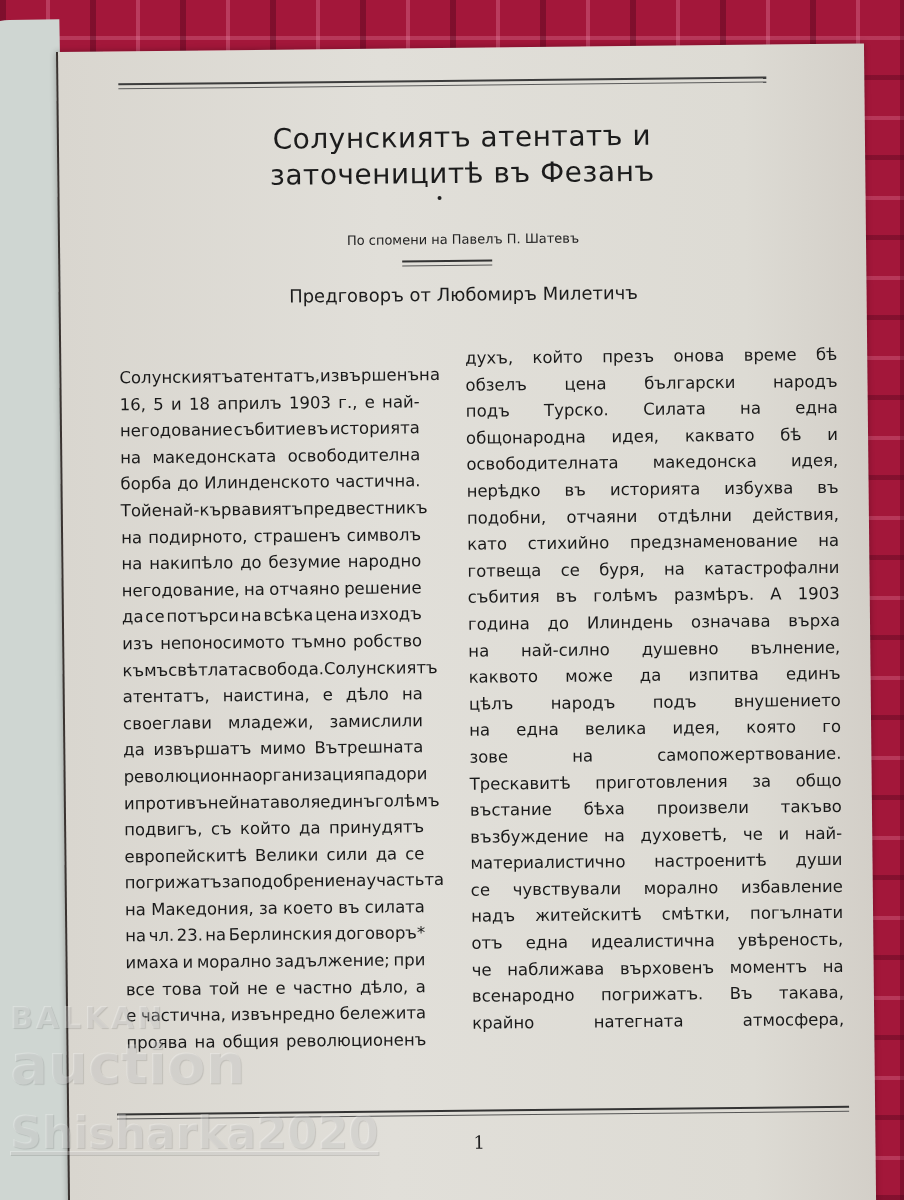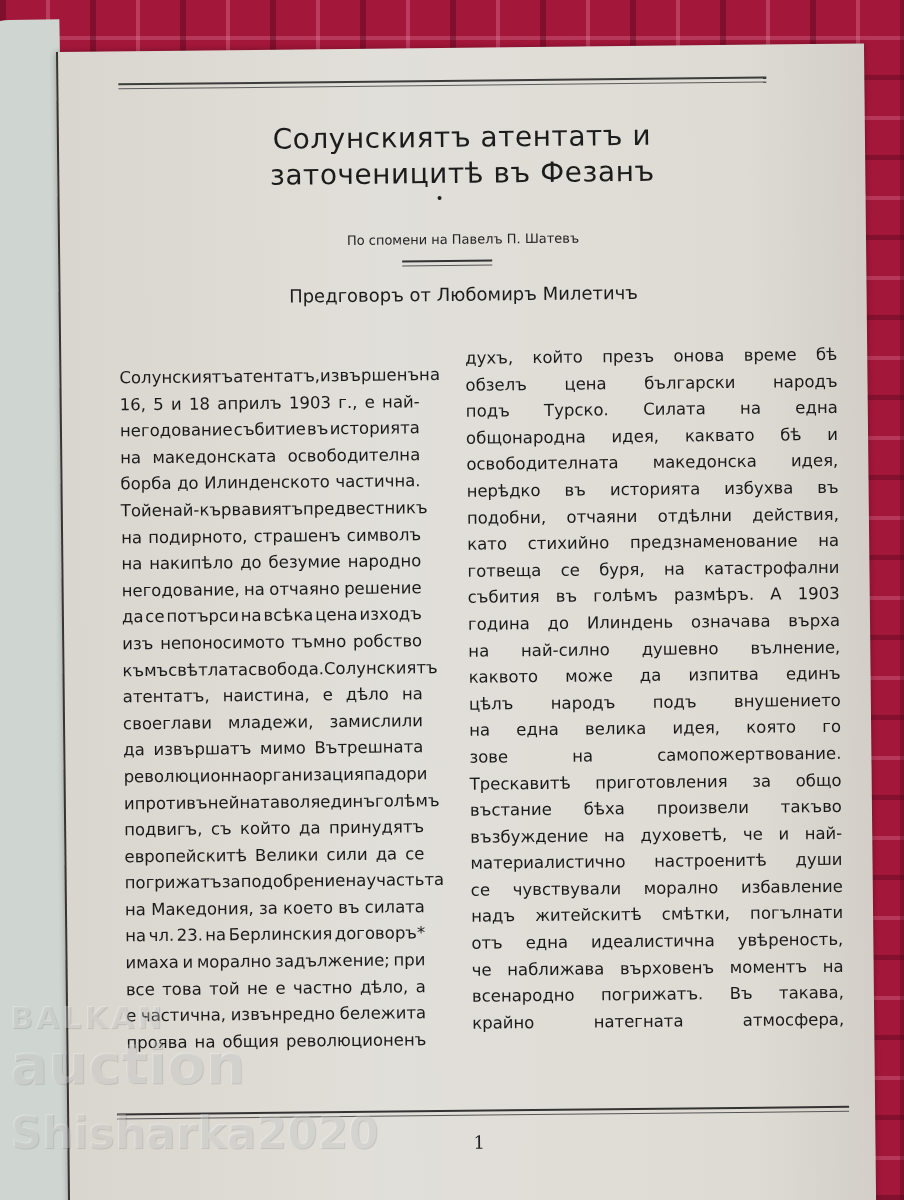--- a/index.html
+++ b/index.html
@@ -64,21 +64,21 @@
       position: absolute; left: 404px; top: 1084px; font-size: 18px;
       font-family: "DejaVu Serif", serif; color: #222;
     }
     .watermark {
       position: absolute; left: 10px; top: 1000px; color: rgba(255,255,255,0.28);
       font-family: "DejaVu Sans", sans-serif; font-weight: bold; pointer-events: none;
       text-shadow: 1px 1px 1px rgba(0,0,0,0.12);
     }
     .wm-small { font-size: 30px; letter-spacing: 3px; }
     .wm-big { font-size: 56px; line-height: 70px; margin-top: -6px; }
-    .wm-user { font-size: 44px; margin-top: 8px; }
+    .wm-user { font-size: 44px; margin-top: 8px; text-decoration: underline; }
   </style>
 </head>
 <body>
 
 <div class="prev-page"></div>
 
 <div class="page">
   <div class="rule-top"></div>
 
   <div class="title">

